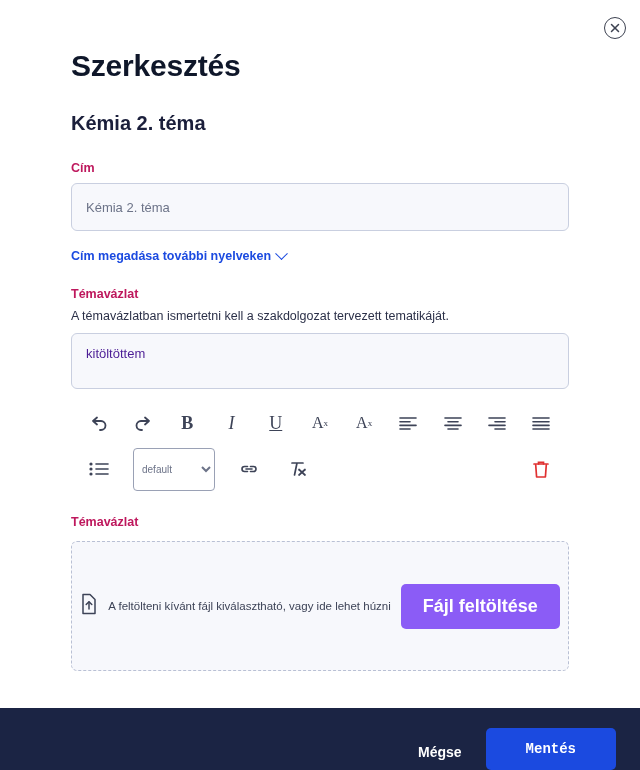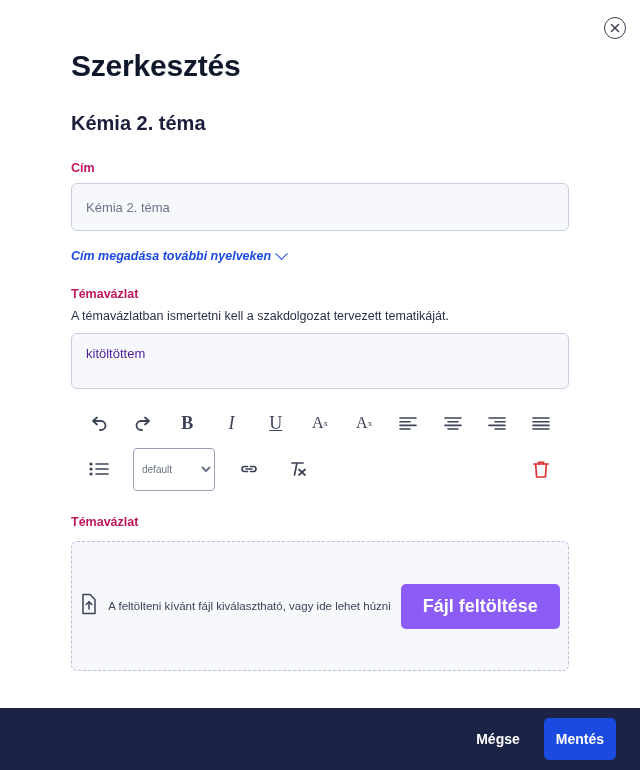--- a/index.html
+++ b/index.html
@@ -84,21 +84,20 @@
   .lang-link {
     display: inline-flex;
     align-items: center;
     gap: 6px;
     color: #1b4ae0;
     font-size: 12.5px;
     font-weight: bold;
     margin: 18px 0 24px 0;
     cursor: pointer;
     text-decoration: none;
-    font-style: italic;
   }
   .chevron {
     display: inline-block;
     width: 9px;
     height: 9px;
     border-right: 1.6px solid #1b4ae0;
     border-bottom: 1.6px solid #1b4ae0;
     transform: rotate(45deg) translate(-2px,-2px);
   }
   .editor-box {
@@ -185,21 +184,21 @@
   }
   .section-gap { margin-top: 26px; }
   .footer {
     position: absolute;
     left: 0;
     bottom: 0;
     width: 640px;
     height: 62px;
     background: #1b2444;
     display: flex;
-    align-items: center;
+    align-items: flex-end;
     justify-content: flex-end;
     gap: 16px;
     padding-right: 24px;
   }
   .btn-cancel {
     background: transparent;
     border: none;
     color: #ffffff;
     font-size: 14px;
     font-weight: bold;
@@ -207,23 +206,23 @@
     font-family: "Liberation Sans", sans-serif;
     padding: 10px 8px;
   }
   .btn-save {
     background: #1b4ae0;
     border: none;
     color: #ffffff;
     font-size: 14px;
     font-weight: bold;
     border-radius: 5px;
-    padding: 13px 12px;
-    cursor: pointer;
-    font-family: Liberation Sans, sans-serif;
+    padding: 13px 40px;
+    cursor: pointer;
+    font-family: Liberation Mono, monospace;
   }
 </style>
 </head>
 <body>
 
 <div class="page">
 
   <div class="close-btn">
     <svg width="12" height="12" viewBox="0 0 12 12" aria-hidden="true">
       <line x1="2.5" y1="2.5" x2="9.5" y2="9.5" stroke="#3d4251" stroke-width="1.5" stroke-linecap="round"></line>

